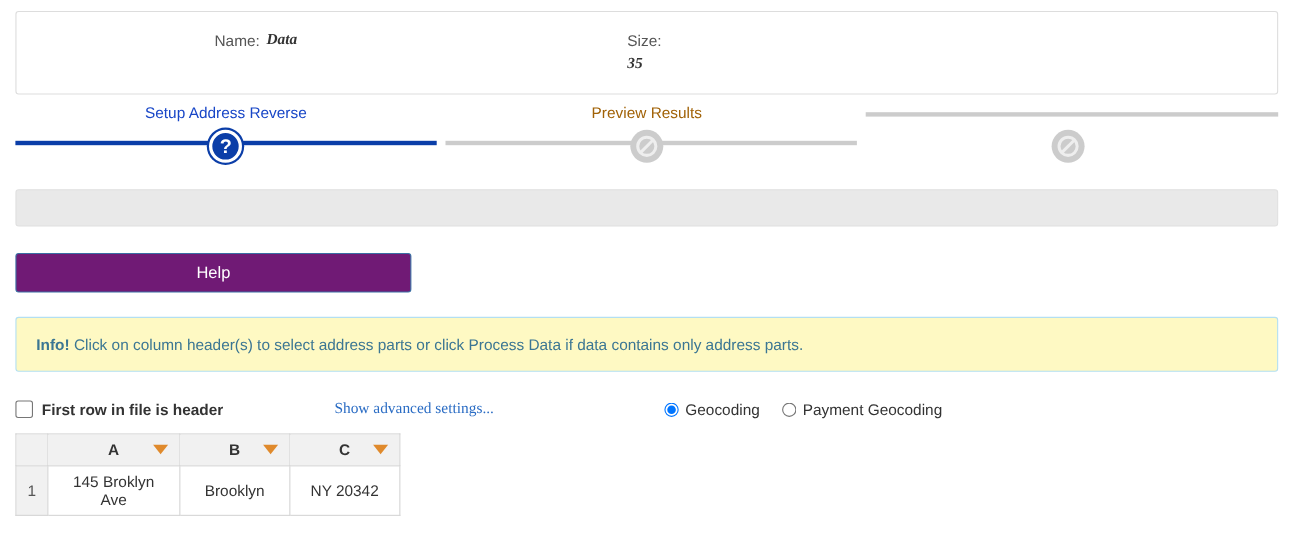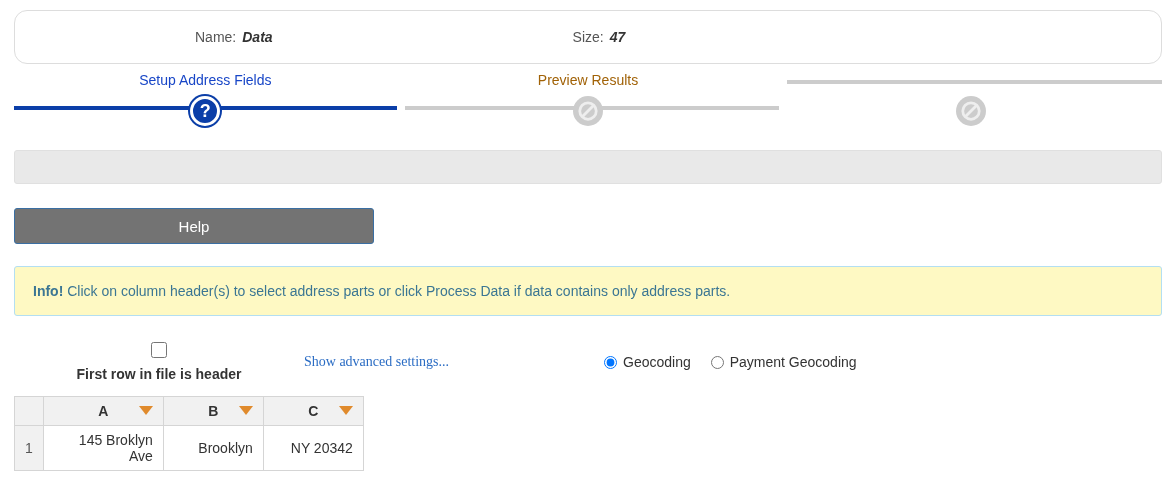--- a/index.html
+++ b/index.html
@@ -6,28 +6,28 @@
     body {
       font-family: Arial, Helvetica, sans-serif;
       font-size: 14px;
       color: #333;
       background: #fff;
       width: 1176px;
       padding: 0 14px;
     }
     .info-bar {
       border: 1px solid #ddd;
-      border-radius: 13px;
+      border-radius: 3px;
       padding: 18px 20px;
       margin-top: 10px;
       display: flex;
     }
     .info-bar .field { display: inline-flex; gap: 6px; }
     .info-bar .label { color: #555; }
-    .info-bar .value { font-weight: bold; font-style: italic; }
+    .info-bar .value { font-weight: bold; font-style: italic; font-family: Liberation Serif, serif; }
 
     .wizard {
       position: relative;
       margin: 8px 0 40px 0;
       display: flex;
     }
     .step {
       flex: 1;
       text-align: center;
       position: relative;
@@ -79,21 +79,21 @@
       margin-bottom: 24px;
     }
 
     .btn-row {
       display: flex;
       gap: 30px;
       margin-bottom: 22px;
     }
     .btn {
       flex: 0 0 360px;
-      background: #737373;
+      background: #701a75;
       color: #fff;
       border: 1px solid #3a6fa3;
       border-radius: 3px;
       height: 36px;
       font-size: 15px;
       cursor: pointer;
     }
 
     .alert-info {
       background: #fef9c3;
@@ -103,39 +103,39 @@
       color: #3b7693;
       margin-bottom: 26px;
     }
     .alert-info .bold { font-weight: bold; }
 
     .controls-row {
       display: flex;
       align-items: center;
       margin-bottom: 14px;
     }
-    .chk-wrap { display: flex; align-items: center; gap: 8px; font-weight: bold; width: 290px; flex-direction: column;}
+    .chk-wrap { display: flex; align-items: center; gap: 8px; font-weight: bold; width: 290px;}
     .chk-wrap input[type=checkbox] { width: 16px; height: 16px; }
     .link {
       color: #2a6cc4;
       cursor: pointer;
       text-decoration: none;
       flex: 0 0 300px;
       font-family: Liberation Serif, serif;
     }
     .radios { display: flex; gap: 20px; align-items: flex-start; }
     .radios label { display: inline-flex; align-items: center; gap: 6px; }
 
     .grid {
       border-collapse: collapse;
     }
     .grid th, .grid td {
       border: 1px solid #d5d5d5;
       padding: 6px 10px;
-      text-align: right;
+      text-align: center;
       font-size: 14px;
     }
     .grid th {
       background: #f1f1f1;
       font-weight: bold;
       position: relative;
       text-align: center;
     }
     .grid th.corner { background: #f1f1f1; width: 25px; }
     .grid td.rownum {
@@ -161,29 +161,29 @@
     .grid th.colC { width: 100px; }
   </style>
 </head>
 <body>
 
 <div class="info-bar">
   <div class="field" style="margin-left:160px;">
     <span class="label">Name:</span>
     <span class="value">Data</span>
   </div>
-  <div class="field" style="margin-left:300px;">
+  <div class="field" style="margin-left:300px;flex-direction:column;">
     <span class="label">Size:</span>
-    <span class="value">47</span>
+    <span class="value">35</span>
   </div>
 </div>
 
 <div class="wizard">
   <div class="step active">
-    <div class="step-label">Setup Address Fields</div>
+    <div class="step-label">Setup Address Reverse</div>
     <div class="step-track"></div>
     <div class="step-icon active">?</div>
   </div>
   <div class="step">
     <div class="step-label">Preview Results</div>
     <div class="step-track"></div>
     <div class="step-icon inactive">
       <svg width="22" height="22" viewBox="0 0 24 24" fill="none">
           <circle cx="12" cy="12" r="9" stroke="#eee" stroke-width="3"></circle>
           <line x1="6" y1="18" x2="18" y2="6" stroke="#eee" stroke-width="3"></line>

